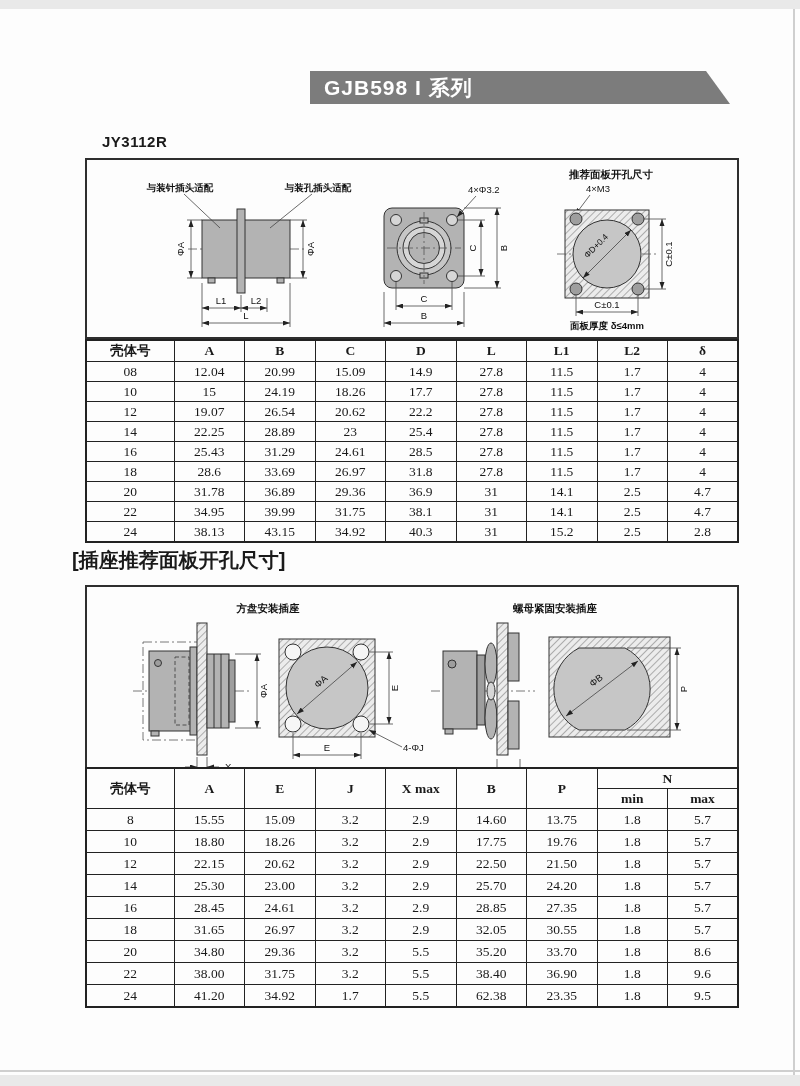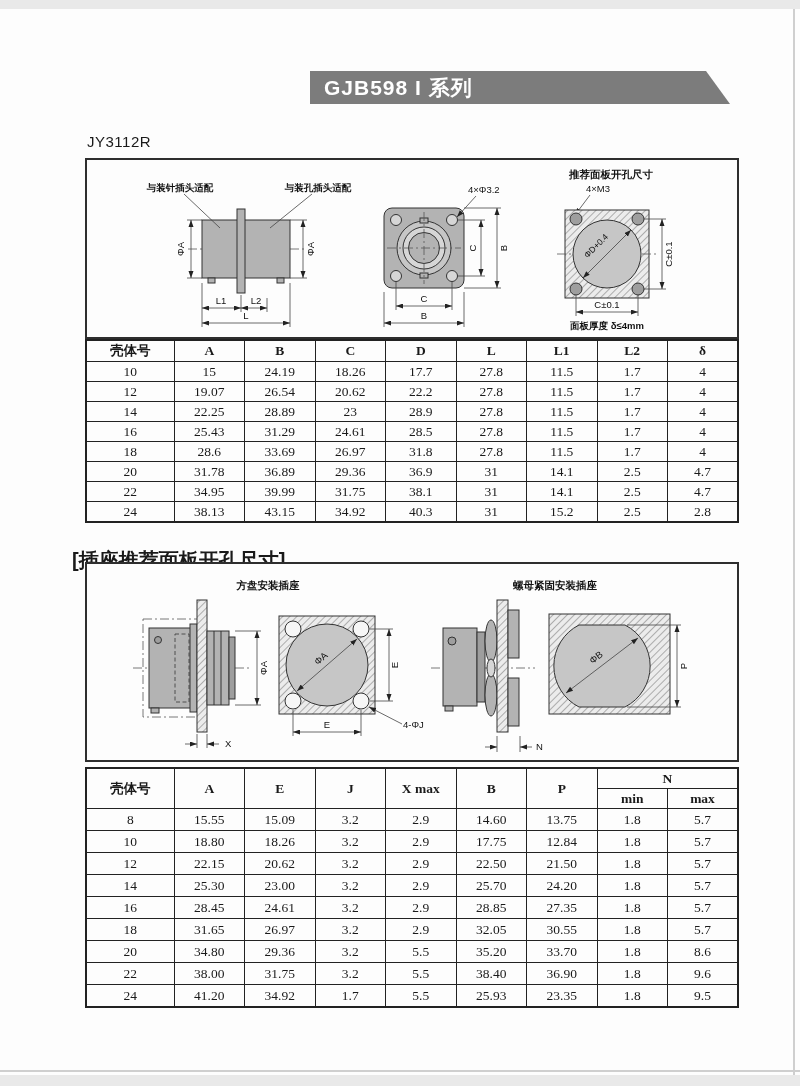--- a/index.html
+++ b/index.html
@@ -11,22 +11,22 @@
   .scan-edge-r { position:absolute; top:0; right:5px; width:2px; height:100%; background:#cfcfcf; }
   .scan-edge-b { position:absolute; left:0; bottom:3px; width:100%; height:2px; background:#cfcfcf; }
 
   .banner {
     position:absolute; left:310px; top:62px; width:420px; height:33px;
     box-sizing:border-box; padding-left:14px;
     color:#ffffff; font-size:21px; font-weight:bold; line-height:33px; letter-spacing:1px;
     clip-path:polygon(0 0, calc(100% - 24px) 0, 100% 100%, 0 100%);
   }
   .product-code {
-    position:absolute; left:87px; top:124px;
-    font-size:15px; font-weight:400; letter-spacing:0.5px;
+    position:absolute; left:102px; top:124px;
+    font-size:15px; font-weight:700; letter-spacing:0.5px;
   }
   .section-label {
     position:absolute; left:72px; top:538px;
     font-size:20px; font-weight:600;
   }
   .figbox {
     position:absolute; left:85px; width:654px; box-sizing:border-box;
     border:2px solid #2e2e2e; background:#fdfdfd;
   }
   .figbox svg { display:block; width:100%; height:100%; }
@@ -202,20 +202,31 @@
         <th>C</th>
         <th>D</th>
         <th>L</th>
         <th>L1</th>
         <th>L2</th>
         <th>δ</th>
       </tr>
     </thead>
     <tbody>
         <tr>
+          <td>08</td>
+          <td>12.04</td>
+          <td>20.99</td>
+          <td>15.09</td>
+          <td>14.9</td>
+          <td>27.8</td>
+          <td>11.5</td>
+          <td>1.7</td>
+          <td>4</td>
+        </tr>
+        <tr>
           <td>10</td>
           <td>15</td>
           <td>24.19</td>
           <td>18.26</td>
           <td>17.7</td>
           <td>27.8</td>
           <td>11.5</td>
           <td>1.7</td>
           <td>4</td>
         </tr>
@@ -228,21 +239,21 @@
           <td>27.8</td>
           <td>11.5</td>
           <td>1.7</td>
           <td>4</td>
         </tr>
         <tr>
           <td>14</td>
           <td>22.25</td>
           <td>28.89</td>
           <td>23</td>
-          <td>28.9</td>
+          <td>25.4</td>
           <td>27.8</td>
           <td>11.5</td>
           <td>1.7</td>
           <td>4</td>
         </tr>
         <tr>
           <td>16</td>
           <td>25.43</td>
           <td>31.29</td>
           <td>24.61</td>
@@ -294,21 +305,21 @@
           <td>31</td>
           <td>15.2</td>
           <td>2.5</td>
           <td>2.8</td>
         </tr>
       </tbody>
   </table>
 
   <div class="section-label">[插座推荐面板开孔尺寸]</div>
 
-  <div class="figbox" style="top:553px; height:200px;text-align:right;">
+  <div class="figbox" style="top:576px; height:200px;text-align:right;">
     <svg viewBox="0 0 650 196" preserveAspectRatio="none">
       <defs>
         <pattern id="h2" width="5" height="5" patternUnits="userSpaceOnUse" patternTransform="rotate(45)">
           <rect width="5" height="5" fill="#ececec"></rect>
           <line x1="0" y1="0" x2="0" y2="5" stroke="#777" stroke-width="1.1"></line>
         </pattern>
         <marker id="ae2" markerWidth="8" markerHeight="6" refX="7" refY="2.5" orient="auto" markerUnits="userSpaceOnUse">
           <path d="M0,0 L7,2.5 L0,5 z" fill="#222"></path>
         </marker>
         <marker id="as2" markerWidth="8" markerHeight="6" refX="0" refY="2.5" orient="auto" markerUnits="userSpaceOnUse">
@@ -443,21 +454,21 @@
           <td>1.8</td>
           <td>5.7</td>
         </tr>
         <tr>
           <td>10</td>
           <td>18.80</td>
           <td>18.26</td>
           <td>3.2</td>
           <td>2.9</td>
           <td>17.75</td>
-          <td>12.84</td>
+          <td>19.76</td>
           <td>1.8</td>
           <td>5.7</td>
         </tr>
         <tr>
           <td>12</td>
           <td>22.15</td>
           <td>20.62</td>
           <td>3.2</td>
           <td>2.9</td>
           <td>22.50</td>
@@ -519,20 +530,20 @@
           <td>36.90</td>
           <td>1.8</td>
           <td>9.6</td>
         </tr>
         <tr>
           <td>24</td>
           <td>41.20</td>
           <td>34.92</td>
           <td>1.7</td>
           <td>5.5</td>
-          <td>25.93</td>
+          <td>62.38</td>
           <td>23.35</td>
           <td>1.8</td>
           <td>9.5</td>
         </tr>
       </tbody>
   </table>
 </div>
 
 </body></html>

